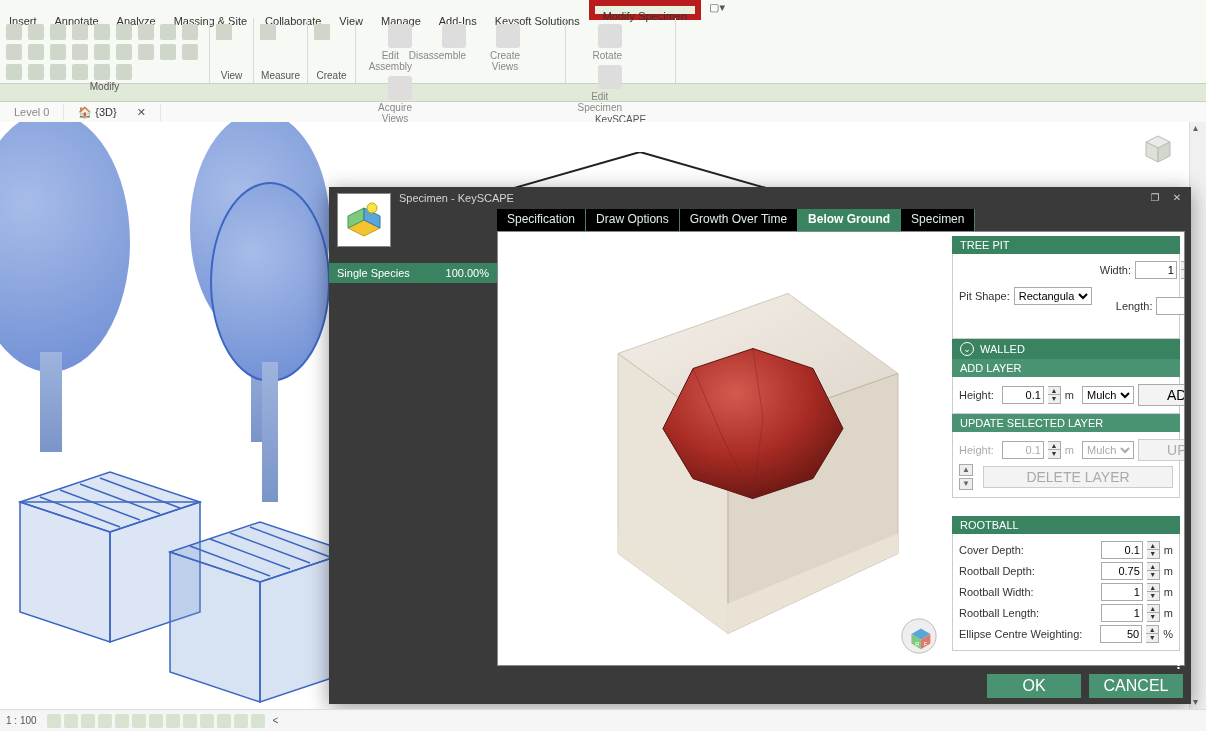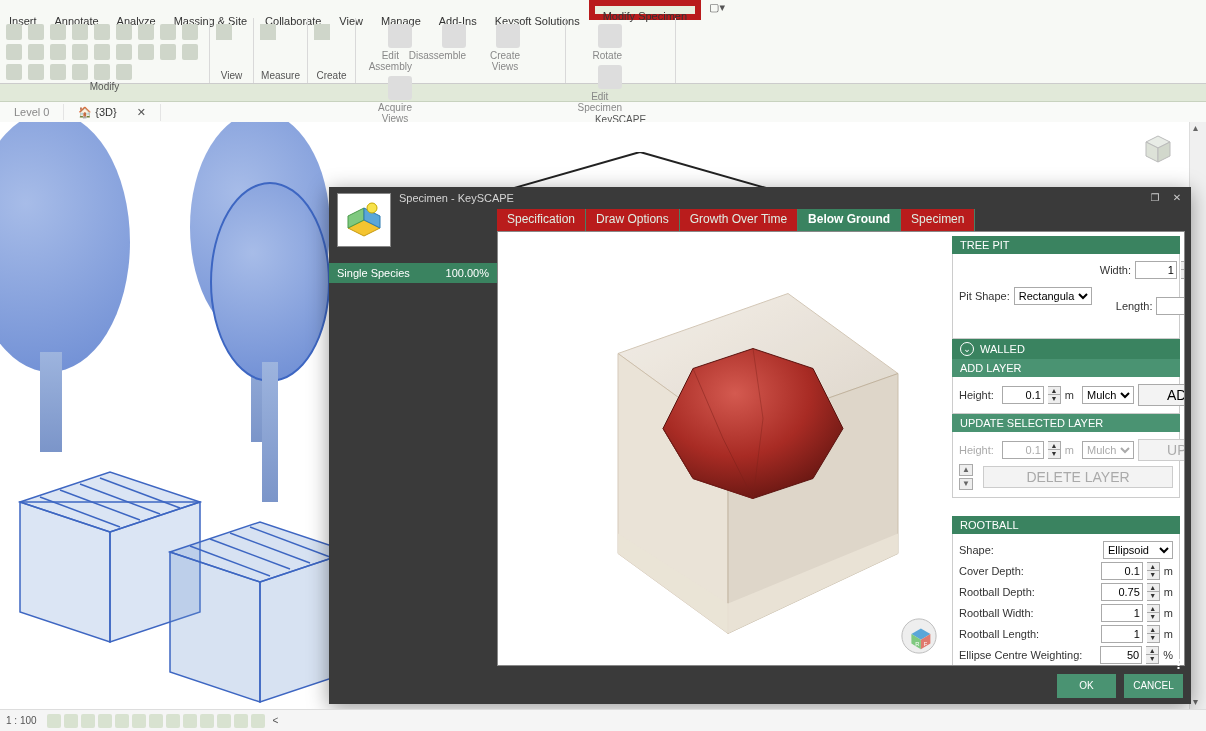--- a/index.html
+++ b/index.html
@@ -46,21 +46,21 @@
 
   
   .dialog { position: absolute; left: 329px; top: 187px; width: 862px; height: 517px; background: #3a3a3a; box-shadow: 0 4px 20px rgba(0,0,0,0.4); }
   .dlg-title { height: 22px; background: #3a3a3a; color: #d5d5d5; font-size: 11px; display:flex; align-items:center; padding-left:70px; }
   .dlg-title .right { margin-left:auto; display:flex; gap:6px; padding-right:6px; }
   .dlg-title .winbtn { width:16px; height:14px; color:#ccc; font-size:10px; text-align:center; line-height:14px; }
   .dlg-logo { position:absolute; left:8px; top:6px; width:54px; height:54px; background:#fff; border:1px solid #888; display:flex; align-items:center; justify-content:center; }
   .dlg-logo svg { width: 44px; height: 44px; }
   .dlg-tabs { position:absolute; left:168px; top:22px; height:22px; display:flex; font-size:12px; }
   .dlg-tab { padding: 3px 10px; color:#dfeee4; background:#5a9b7c; border-right:1px solid #488066; cursor:default; }
-  .dlg-tab.inactive { background:#b91c1c; }
+  .dlg-tab.inactive { background:#000000; }
   .dlg-tab.active { background:#3a8360; color:#fff;font-weight:bold; }
 
   .species-bar { position:absolute; left:0; top:76px; width:168px; height:20px; background:#3a8360; color:#fff; font-size:11px; display:flex; align-items:center; padding:0 8px; justify-content:space-between; }
 
   .dlg-content { position:absolute; left:168px; top:44px; right:6px; bottom:38px; background:#fff; display:flex; border:1px solid #888; }
   .preview3d { flex:1; position:relative; background:#fff; }
   .side-panels { width:236px; padding:4px; display:flex; flex-direction:column; gap:18px; font-size:11px; color:#333; overflow:hidden; }
 
   .panel-head { background:#3a8360; color:#fff; padding:3px 8px; font-size:11px; font-weight:500; }
   .panel-sub { background:#4a9372; color:#fff; padding:3px 8px; font-size:11px; }
@@ -75,21 +75,21 @@
   .spin span { width:12px; height:8px; font-size:7px; line-height:7px; text-align:center; background:#eee; border-bottom:1px solid #aaa; cursor:default; }
   .spin span:last-child { border-bottom:none; }
   .btn { background:#f3f3f3; border:1px solid #aaa; font-size:14px; padding:2px 28px; }
   .btn.disabled { color:#aaa; border-color:#ccc; }
   .wide-btn { width:100%; text-align:center; background:#d8d8d8; border:1px solid #999; padding:3px 0; font-size:11px; }
 
   .arrow-col { display:flex; flex-direction:column; gap:2px; margin-right:6px; }
   .arrow-col span { width:14px; height:12px; background:#eee; border:1px solid #aaa; font-size:8px; text-align:center; line-height:10px; color:#666; }
 
   .dlg-buttons { position:absolute; right:8px; bottom:6px; display:flex; gap:8px; }
-  .dlg-buttons .dbtn { width:59px; height:24px; background:#4a9372; color:#fff; font-size:10px; border:none; text-align:center; line-height:24px; }
+  .dlg-buttons .dbtn { width:94px; height:24px; background:#4a9372; color:#fff; font-size:16px; border:none; text-align:center; line-height:24px; }
   .dlg-help { position:absolute; right:8px; bottom:32px; color:#fff; font-weight:bold; font-size:14px; }
 
   
   .status-icons { display:flex; gap:3px; margin-left:6px; }
   .status-icons span { width:14px; height:14px; background:#d8e2d0; border-radius:2px; }
 
   
   .navcube { position:absolute; right:10px; bottom:10px; width:38px; height:38px; }
 
   
@@ -400,25 +400,20 @@
               </div>
             <button class="btn disabled" style="flex:1">DELETE LAYER</button>
           </div>
         </div>
       </div>
 
       <div>
         <div class="panel-head">ROOTBALL</div>
         <div class="panel-body">
           <div class="row">
-              <label>Shape:</label>
-              <div class="spacer"></div>
-            <select style="width:70px"><option>Ellipsoid</option></select>
-          </div>
-          <div class="row">
               <label>Cover Depth:</label>
               <div class="spacer"></div>
             <input class="num" type="text" value="0.1" style="">
             <div class="spin">
                 <span>▲</span>
                 <span>▼</span>
               </div>
             <span>m</span>
           </div>
           <div class="row">

